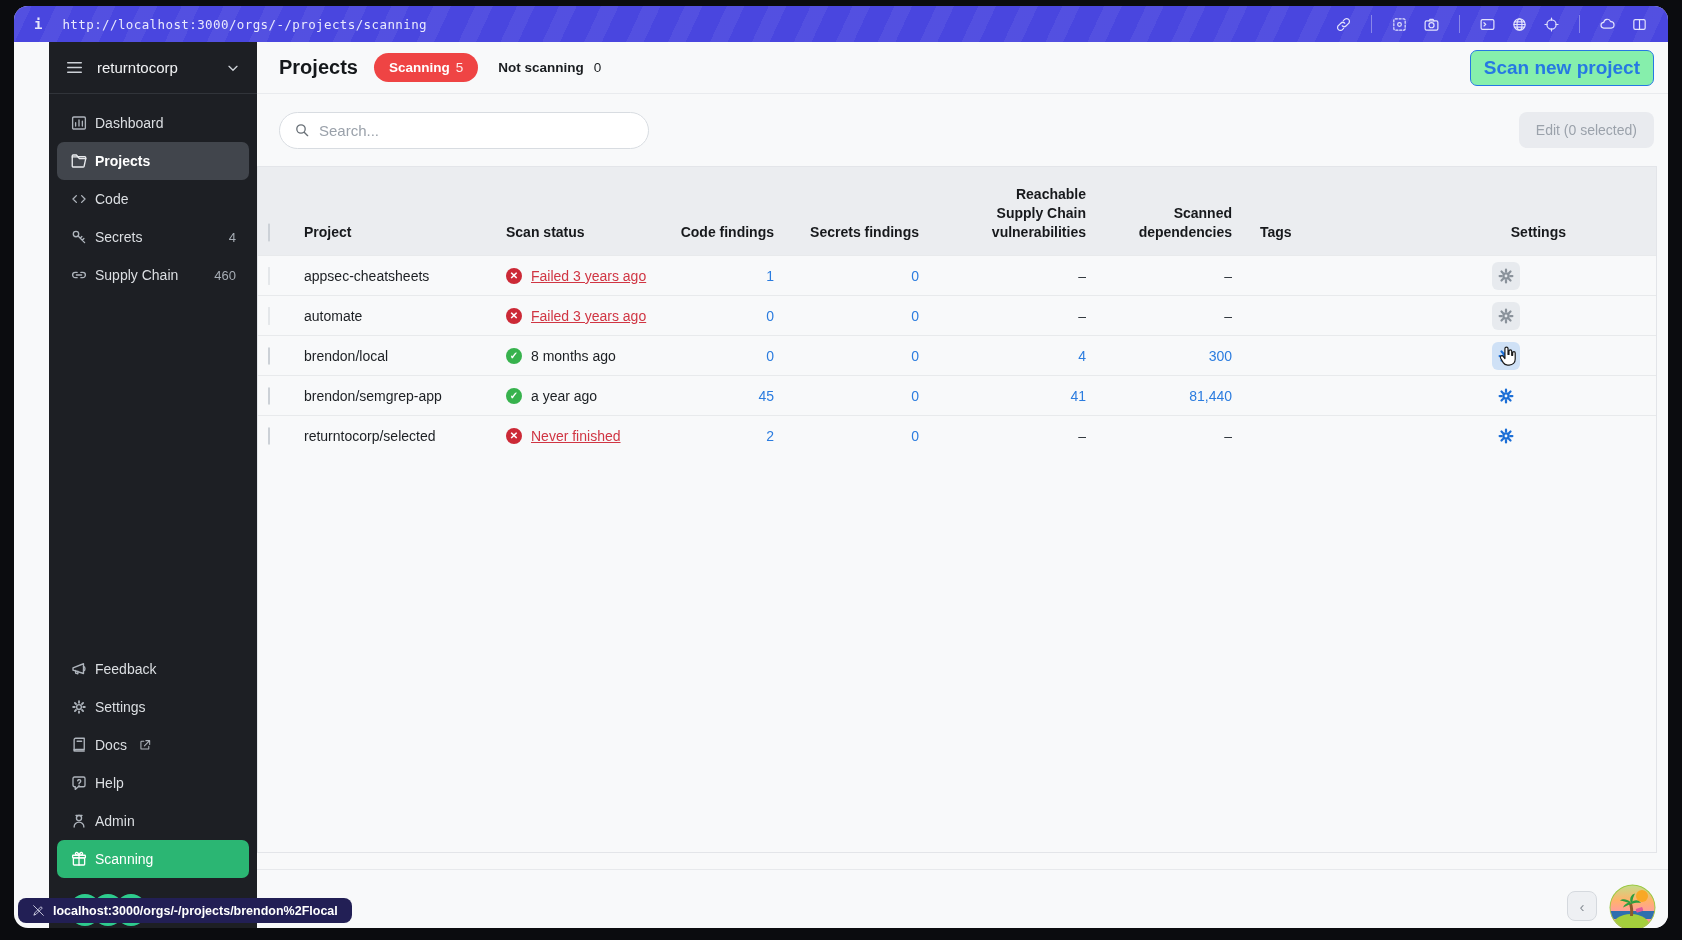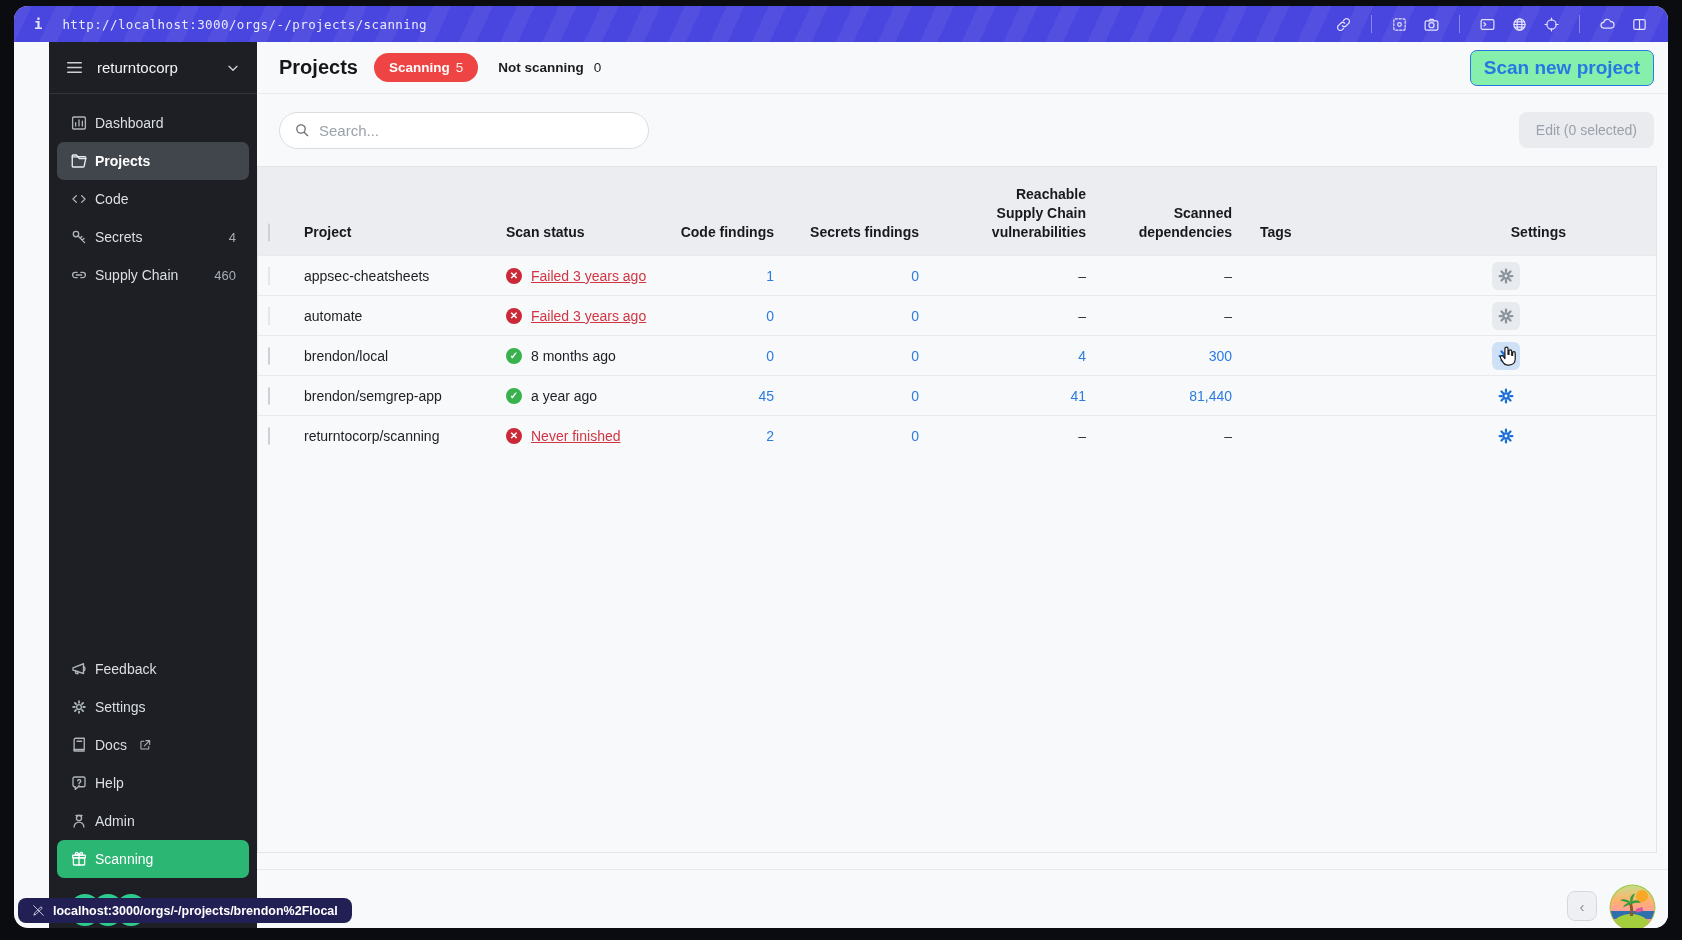--- a/index.html
+++ b/index.html
@@ -408,21 +408,21 @@
                 <svg viewBox="0 0 24 24">
                   <path d="M12 3.5v2.6M12 17.9v2.6M3.5 12h2.6M17.9 12h2.6M6 6l1.9 1.9M16.1 16.1L18 18M18 6l-1.9 1.9M7.9 16.1L6 18" stroke="currentColor" stroke-width="3" stroke-linecap="round"></path>
                   <circle cx="12" cy="12" r="5" fill="currentColor"></circle>
                   <circle class="hole" cx="12" cy="12" r="1.9"></circle>
                 </svg>
               </span></span>
         </div>
 
         <div class="tgrid trow">
           <span><span class="cb"></span></span>
-          <span class="cell">returntocorp/scanning</span>
+          <span class="cell">returntocorp/selected</span>
           <span class="status">
               <span class="st-ic fail">✕</span>
               <span class="st-link">Never finished</span>
             </span>
           <span class="cell r num">2</span>
           <span class="cell r num">0</span>
           <span class="cell r num dash">–</span>
           <span class="cell r num dash">–</span>
           <span class="cell cell-tags"></span>
           <span class="cell c"><span class="gear-btn active">

